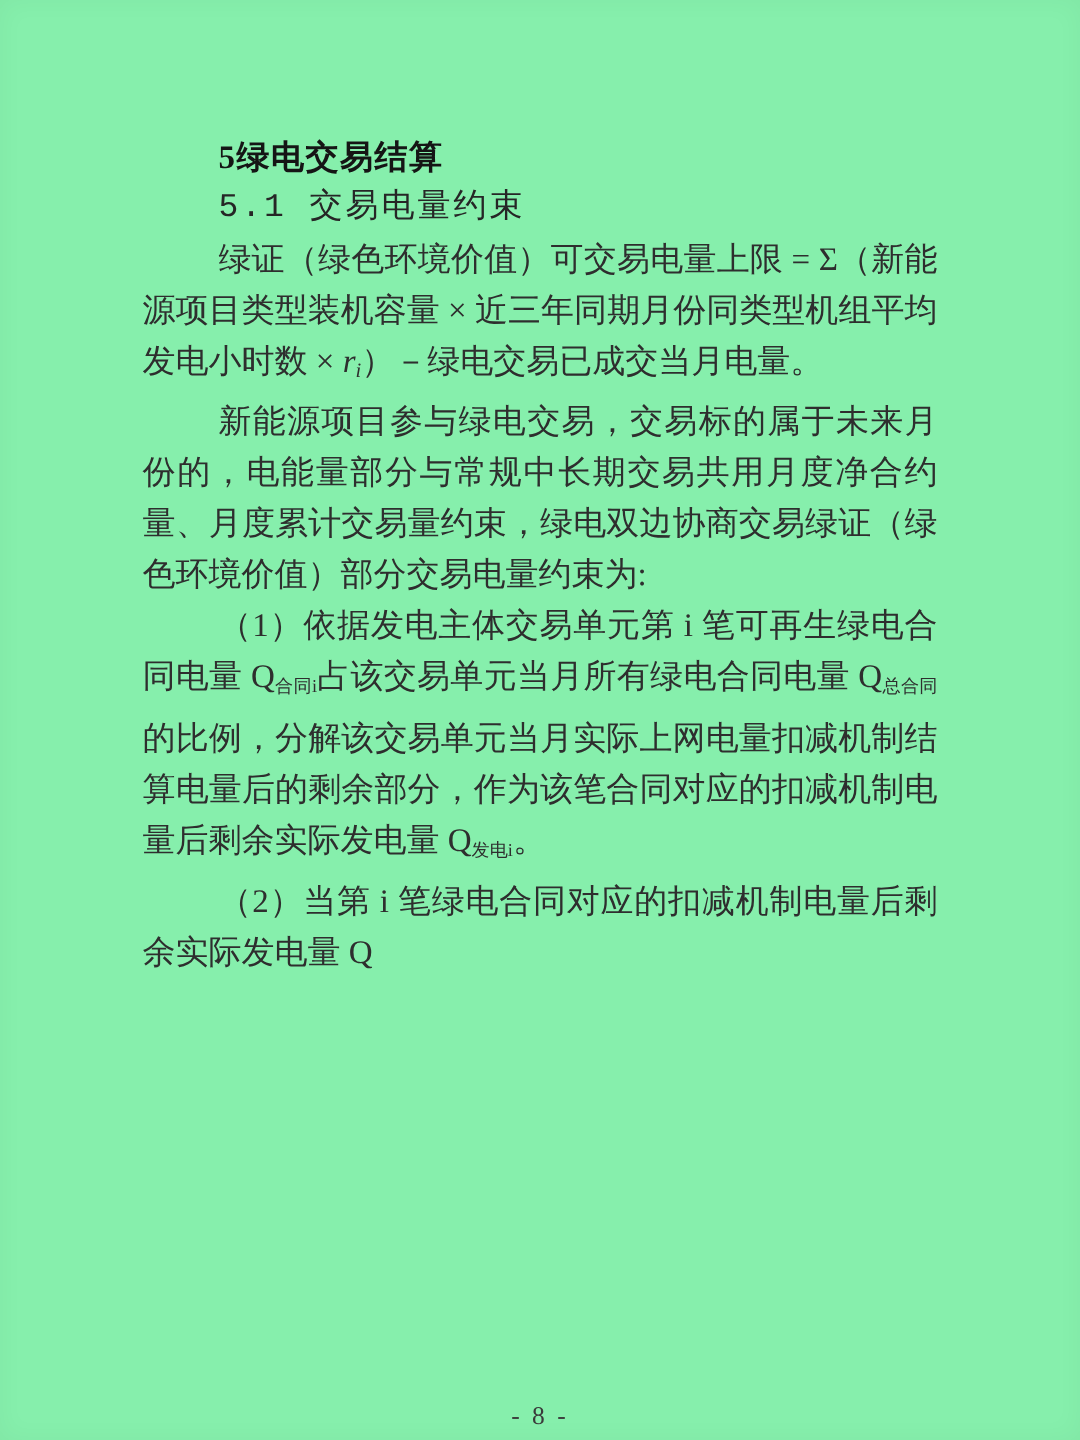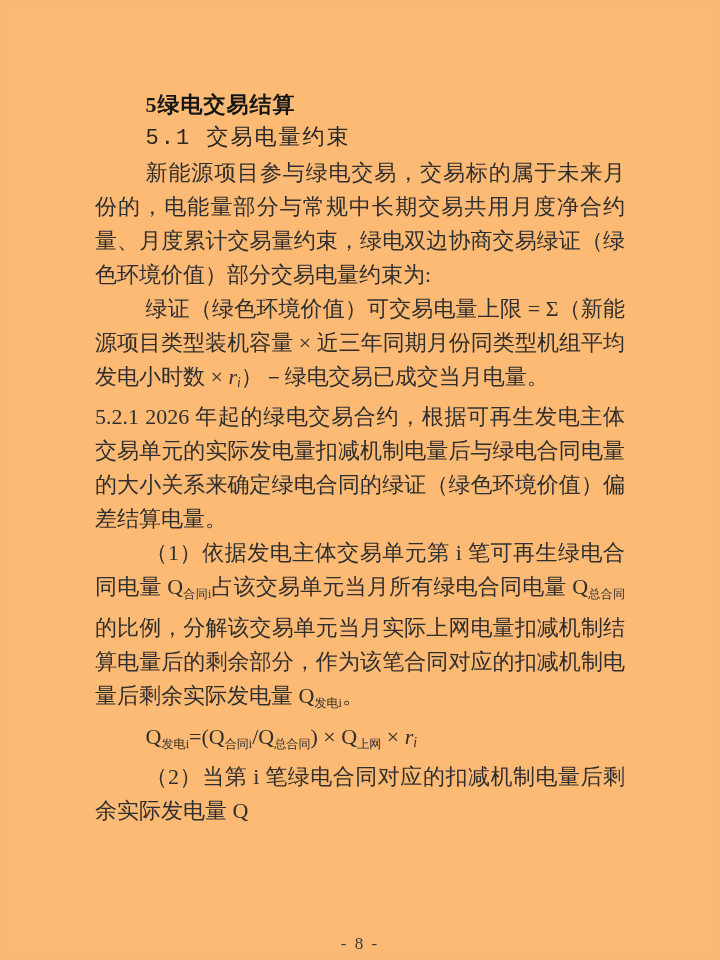--- a/index.html
+++ b/index.html
@@ -5,21 +5,21 @@
   html, body {
     margin: 0;
     padding: 0;
     background: #f2f2f0;
   }
   .page {
     position: relative;
     width: 720px;
     height: 960px;
     margin: 0 auto;
-    background: #fdba74;
+    background: #86efac;
     overflow: hidden;
     font-family: "Liberation Serif", "DejaVu Serif", serif;
     color: #2e2e2e;
     box-shadow: inset 0 0 18px rgba(0,0,0,0.04);
   }
   .content {
     position: absolute;
     left: 95px;
     top: 88px;
     width: 530px;
@@ -63,21 +63,19 @@
     letter-spacing: 2px;
   }
 </style>
 </head>
 <body>
 
 <div class="page">
   <div class="content">
     <p class="h1 indent"><span>5绿电交易结算</span></p>
     <p class="h2 indent"><span>5.1 交易电量约束</span></p>
+    <p class="indent"><span>绿证（绿色环境价值）可交易电量上限 = Σ（新能源项目类型装机容量 × 近三年同期月份同类型机组平均发电小时数 × </span><span class="it">r</span><span class="it sub">i</span><span>）－绿电交易已成交当月电量。</span></p>
     <p class="indent"><span>新能源项目参与绿电交易，交易标的属于未来月份的，电能量部分与常规中长期交易共用月度净合约量、月度累计交易量约束，绿电双边协商交易绿证（绿色环境价值）部分交易电量约束为:</span></p>
-    <p class="indent"><span>绿证（绿色环境价值）可交易电量上限 = Σ（新能源项目类型装机容量 × 近三年同期月份同类型机组平均发电小时数 × </span><span class="it">r</span><span class="it sub">i</span><span>）－绿电交易已成交当月电量。</span></p>
-    <p><span>5.2.1 2026 年起的绿电交易合约，根据可再生发电主体交易单元的实际发电量扣减机制电量后与绿电合同电量的大小关系来确定绿电合同的绿证（绿色环境价值）偏差结算电量。</span></p>
     <p class="indent"><span>（1）依据发电主体交易单元第 i 笔可再生绿电合同电量 Q</span><span class="sub">合同i</span><span>占该交易单元当月所有绿电合同电量 Q</span><span class="sub">总合同</span><span>的比例，分解该交易单元当月实际上网电量扣减机制结算电量后的剩余部分，作为该笔合同对应的扣减机制电量后剩余实际发电量 Q</span><span class="sub">发电i</span><span>。</span></p>
-    <p class="indent"><span>Q</span><span class="sub">发电i</span><span>=(Q</span><span class="sub">合同i</span><span>/Q</span><span class="sub">总合同</span><span>) × Q</span><span class="sub">上网</span><span> × </span><span class="it">r</span><span class="it sub">i</span></p>
     <p class="indent"><span>（2）当第 i 笔绿电合同对应的扣减机制电量后剩余实际发电量 Q</span></p>
   </div>
   <div class="page-num">- 8 -</div>
 </div>
 
 </body></html>

